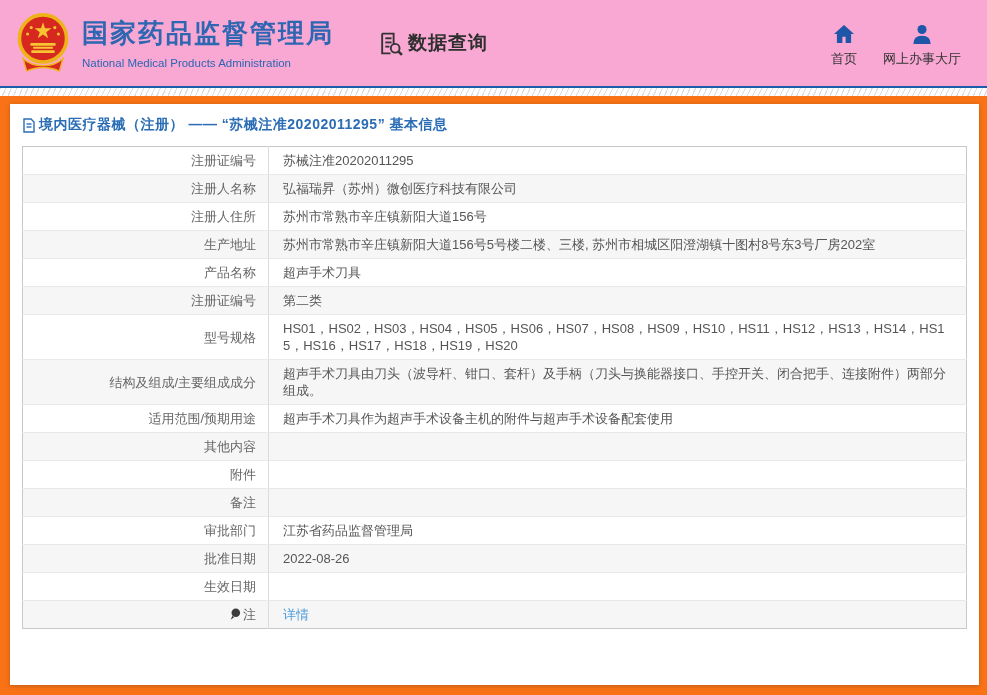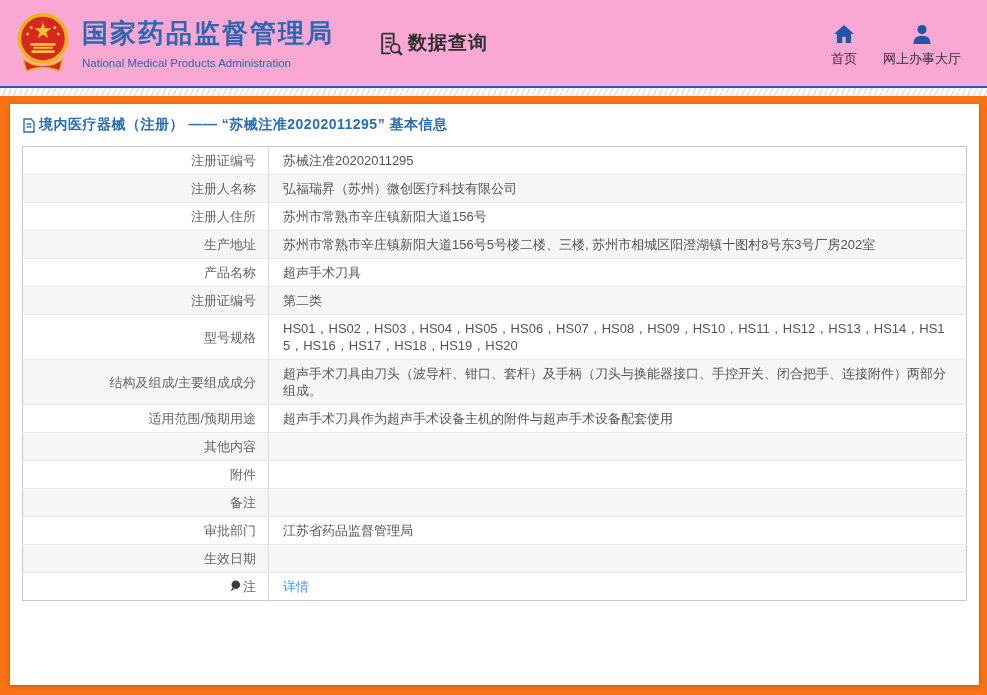--- a/index.html
+++ b/index.html
@@ -162,20 +162,24 @@
             </tr>
             <tr>
               <td class="cell-label">备注</td>
               <td class="cell-value">&nbsp;</td>
             </tr>
             <tr>
               <td class="cell-label">审批部门</td>
               <td class="cell-value">江苏省药品监督管理局</td>
             </tr>
             <tr>
+              <td class="cell-label">批准日期</td>
+              <td class="cell-value">2022-08-26</td>
+            </tr>
+            <tr>
               <td class="cell-label">生效日期</td>
               <td class="cell-value">&nbsp;</td>
             </tr>
             <tr>
               <td class="cell-label"><svg class="note-ic" viewBox="0 0 11 13">
                   <circle cx="5.8" cy="4.8" r="4.3" fill="#3c3c3c"></circle>
                   <path d="M2.6 7.6 L0.6 11.6 L4 9.4 Z" fill="#3c3c3c"></path>
                 </svg>注</td>
               <td class="cell-value"><a class="detail-link">详情</a></td>
             </tr>

